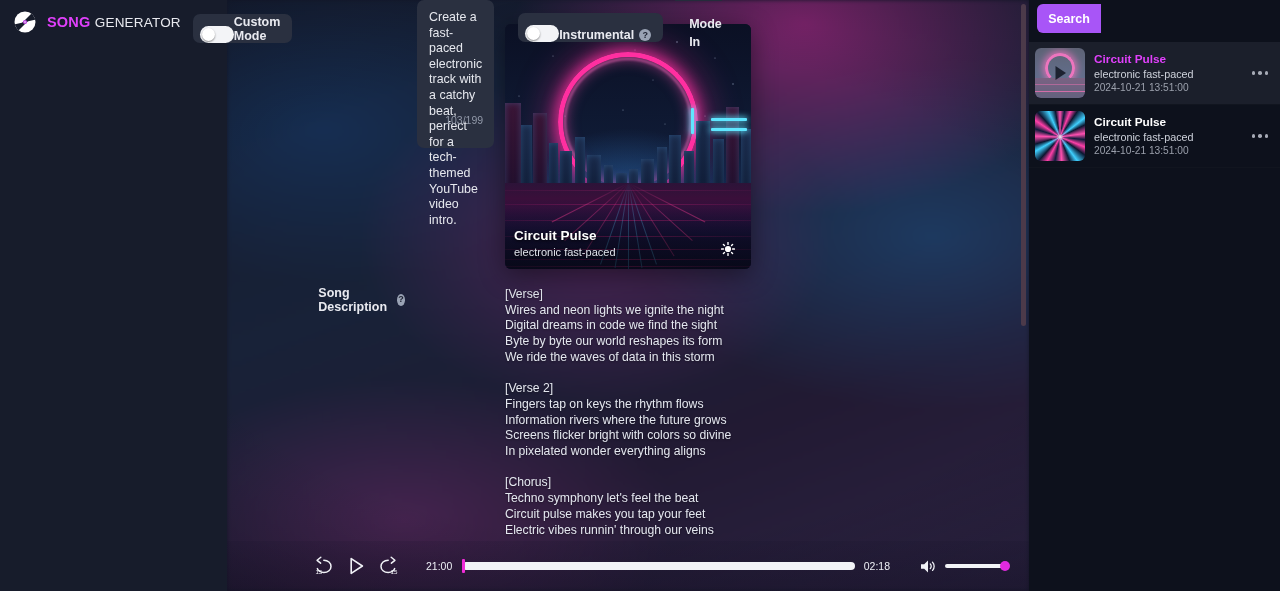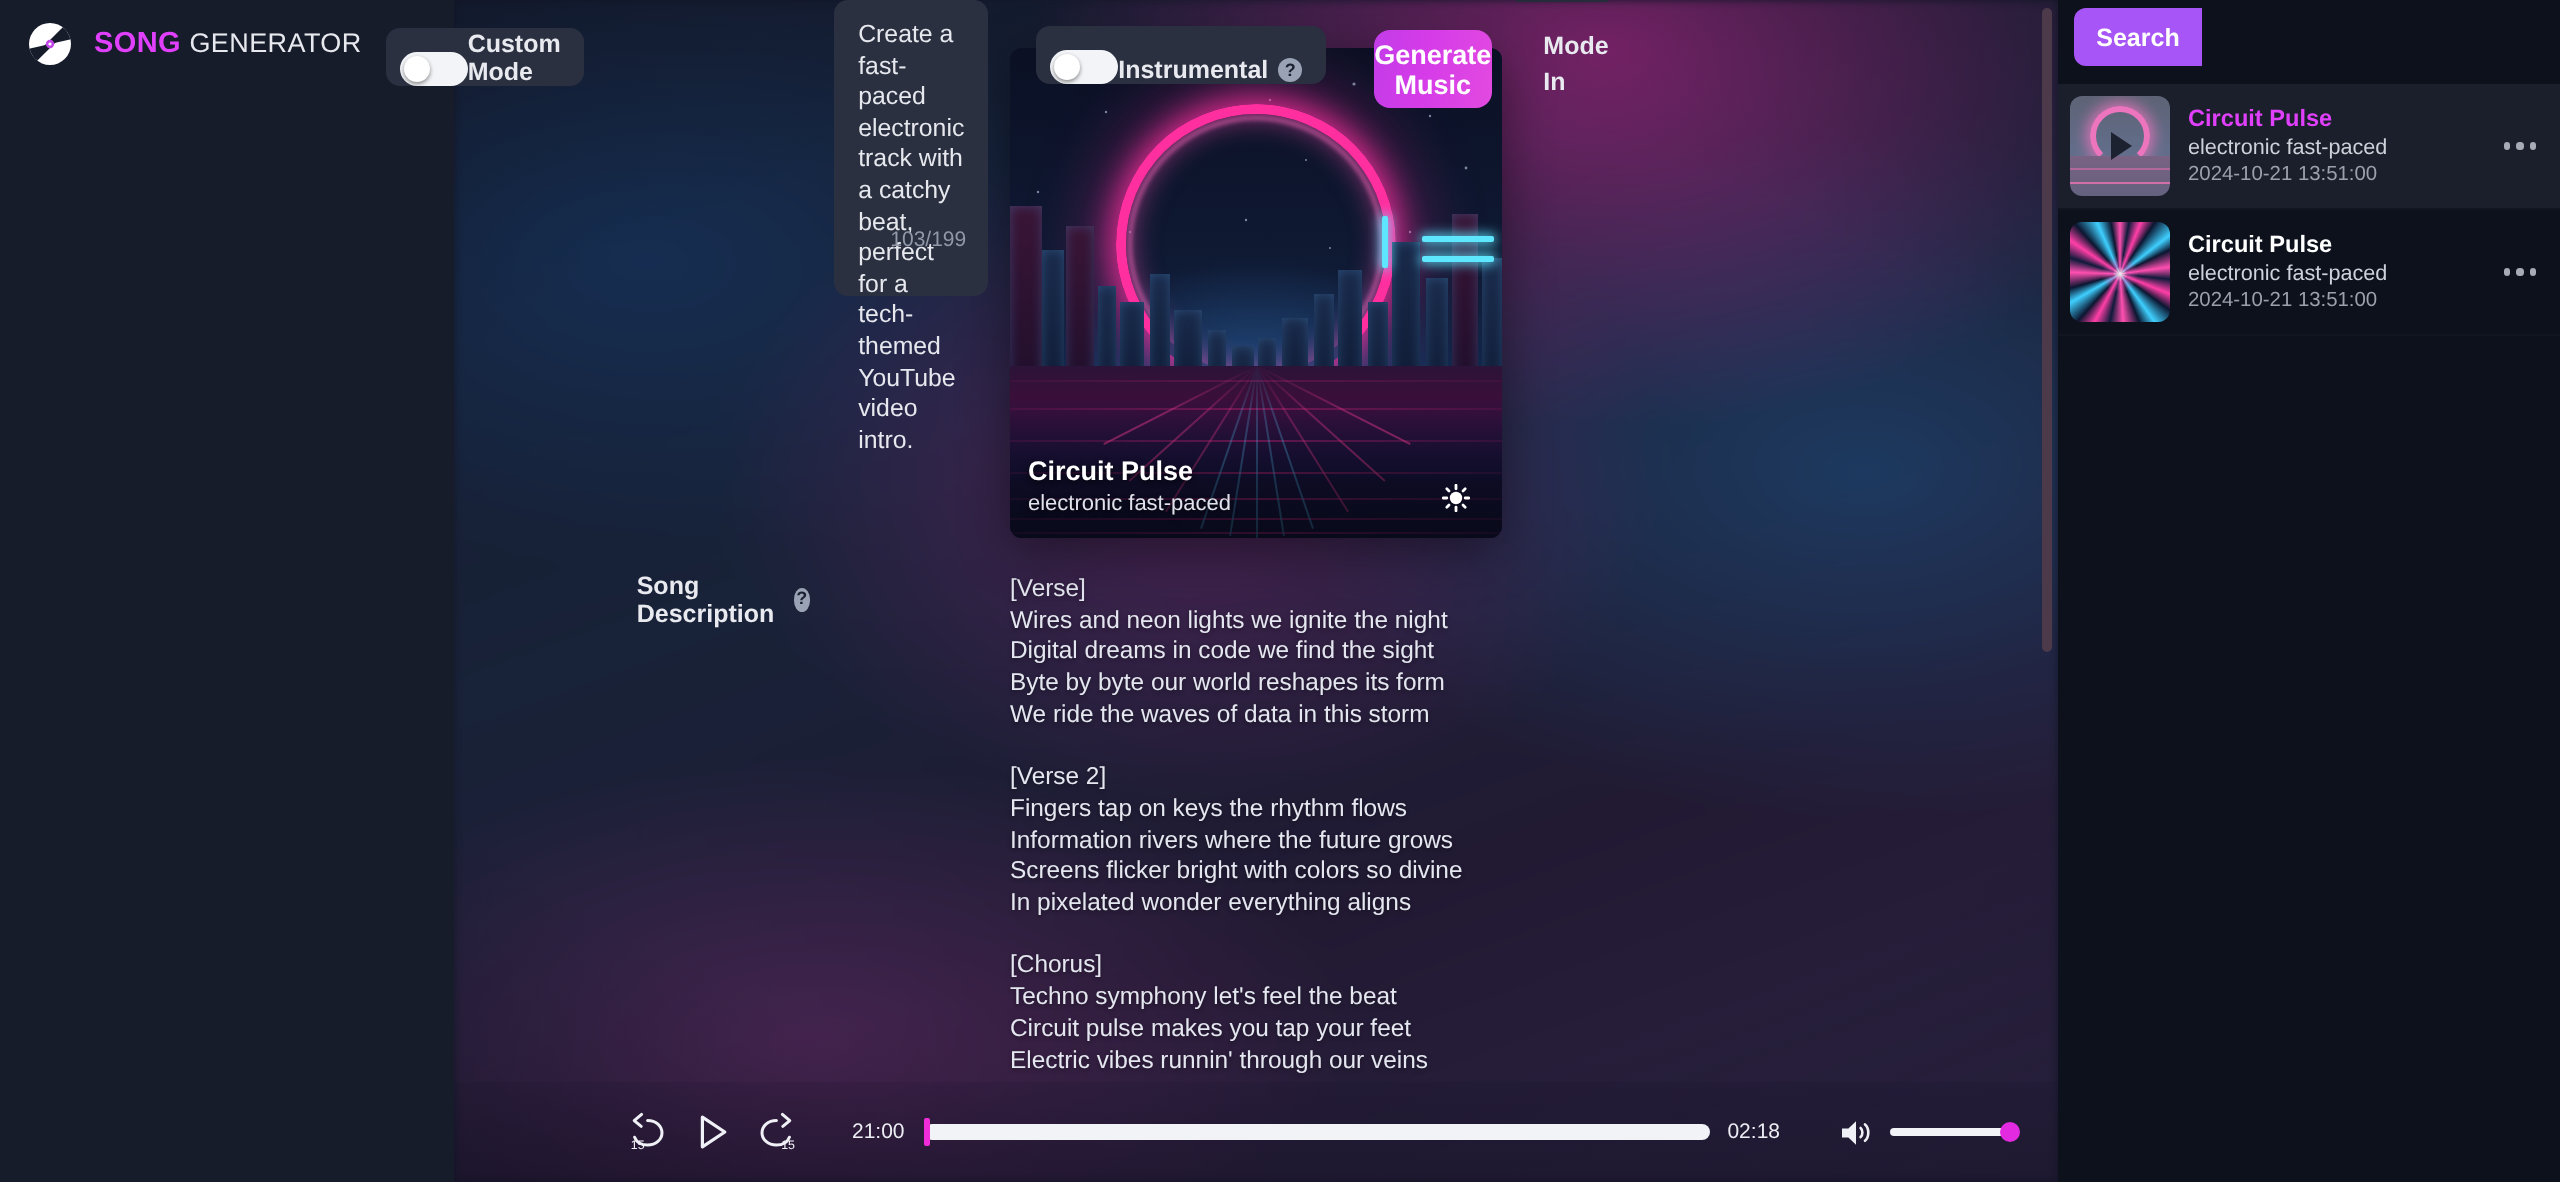--- a/index.html
+++ b/index.html
@@ -573,21 +573,20 @@
     </div>
 
     <div class="toggle-row" style="margin-top:13px">
       <span class="switch"></span>
       <span class="toggle-label withq">
         <span>Instrumental</span>
         <span class="qmark">?</span>
       </span>
     </div>
 
-    <button class="gen-btn">Generate Music</button>
 
     <div class="sidebar-spacer"></div>
 
     <div class="signin-wrap">
       <span class="signin">Mode In</span>
     </div>
   </aside>
 
   <main class="stage">
     <div class="stage-bg"></div>

